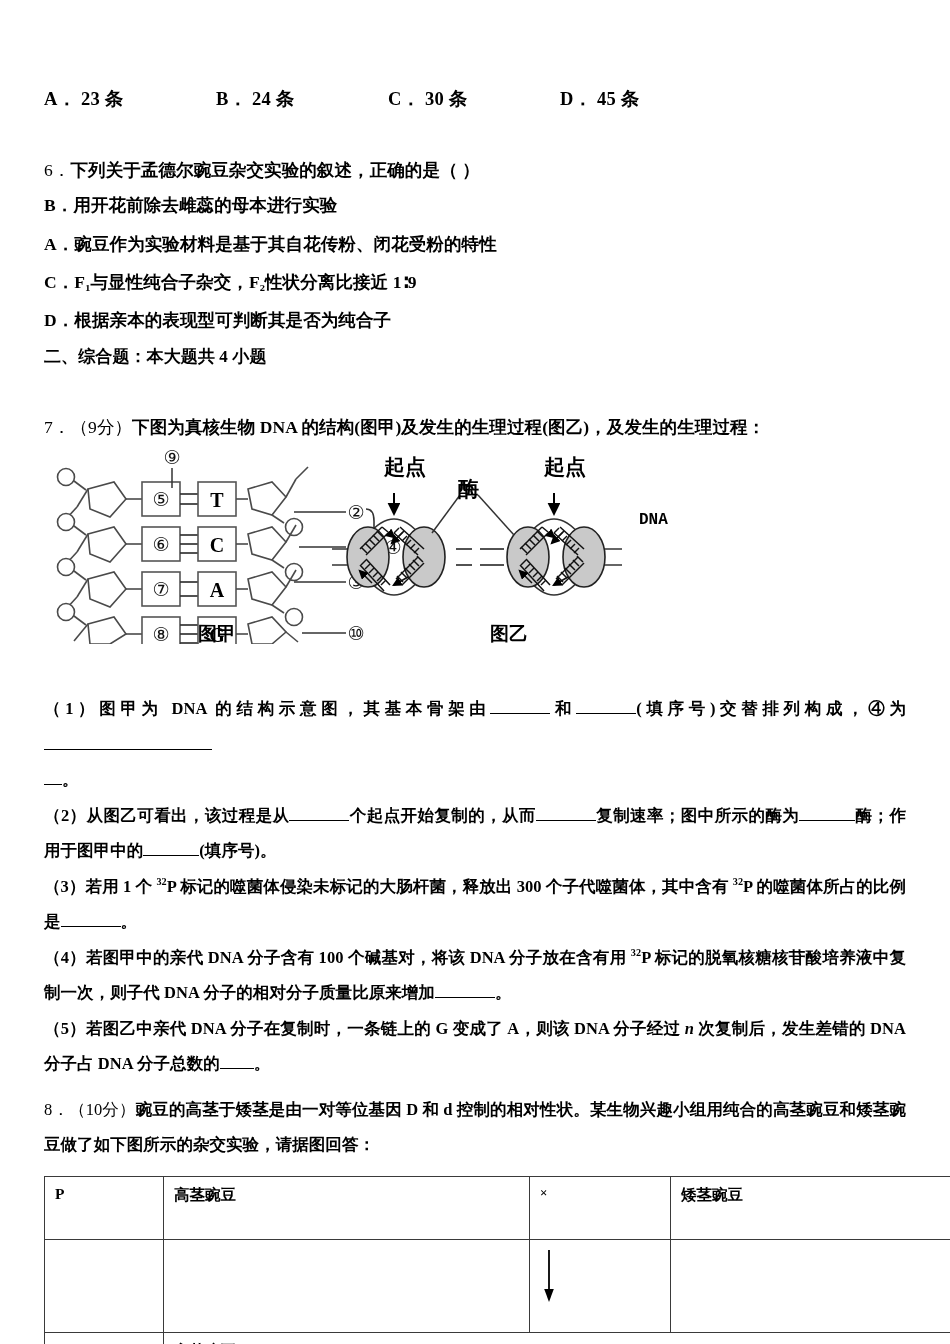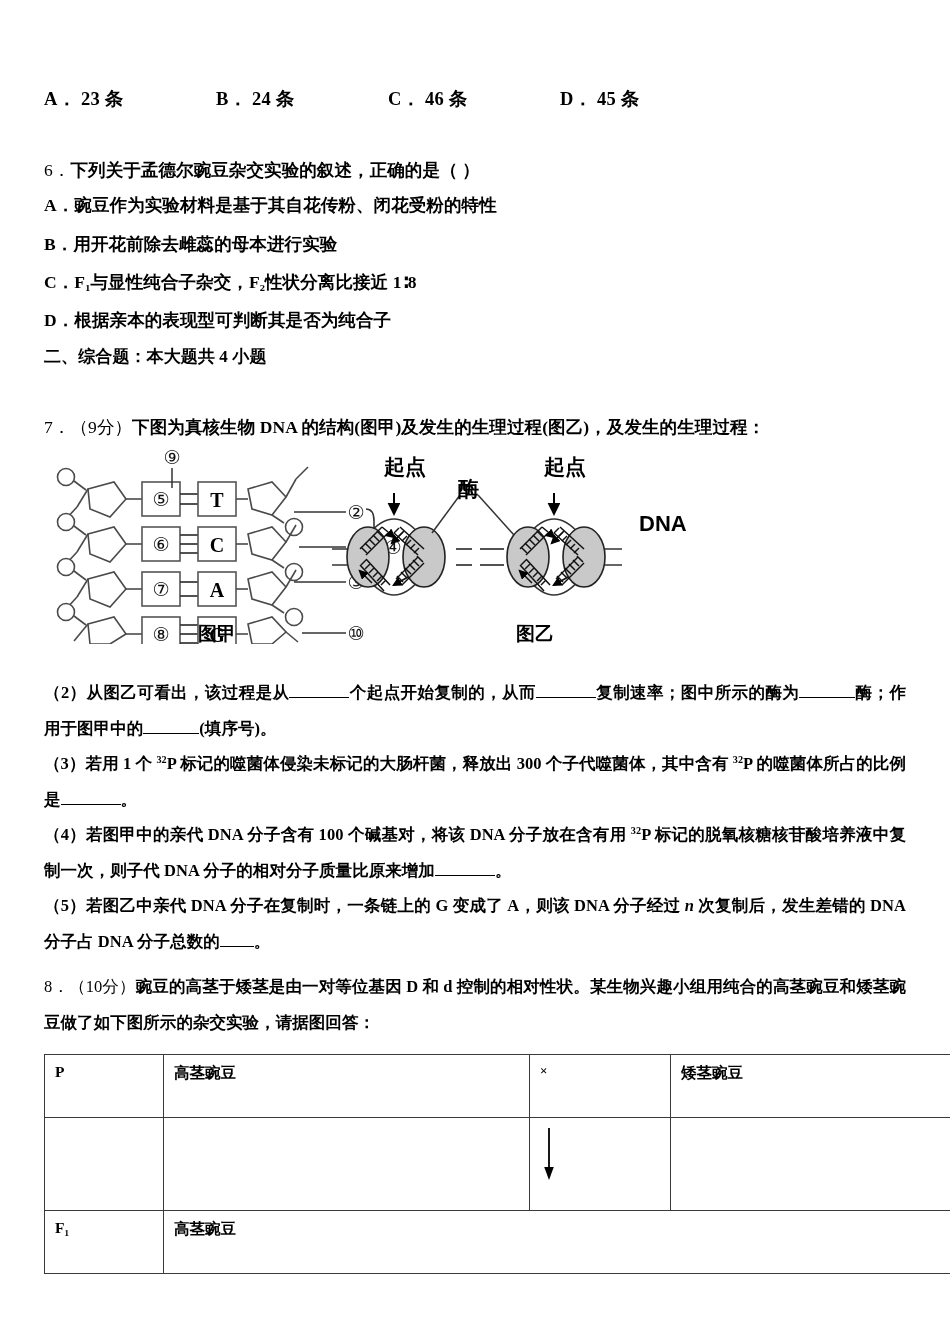--- a/index.html
+++ b/index.html
@@ -131,35 +131,35 @@
 </style>
 </head>
 <body>
 
 <div class="page">
   <div class="content">
 
     <div class="choice-row">
       <span class="opt"><span>A．</span>&nbsp;<span>23 条</span></span>
       <span class="opt"><span>B．</span>&nbsp;<span>24 条</span></span>
-      <span class="opt"><span>C．</span>&nbsp;<span>46 条</span></span>
+      <span class="opt"><span>C．</span>&nbsp;<span>30 条</span></span>
       <span class="opt"><span>D．</span>&nbsp;<span>45 条</span></span>
     </div>
 
     <div class="q-line">
       <span class="q-num">6．</span><span>下列关于孟德尔豌豆杂交实验的叙述，正确的是（    ）</span>
     </div>
     <div class="opt-line">
+      <span class="opt-tag">B．</span><span>用开花前除去雌蕊的母本进行实验</span>
+    </div>
+    <div class="opt-line">
       <span class="opt-tag">A．</span><span>豌豆作为实验材料是基于其自花传粉、闭花受粉的特性</span>
     </div>
     <div class="opt-line">
-      <span class="opt-tag">B．</span><span>用开花前除去雌蕊的母本进行实验</span>
-    </div>
-    <div class="opt-line">
-      <span class="opt-tag">C．</span><span>F₁与显性纯合子杂交，F₂性状分离比接近 1∶8</span>
+      <span class="opt-tag">C．</span><span>F₁与显性纯合子杂交，F₂性状分离比接近 1∶9</span>
     </div>
     <div class="opt-line">
       <span class="opt-tag">D．</span><span>根据亲本的表现型可判断其是否为纯合子</span>
     </div>
 
     <div class="section-head">二、综合题：本大题共 4 小题</div>
 
     <div class="q-line">
       <span class="q-num">7．</span><span class="q-num">（9分）</span><span>下图为真核生物 DNA 的结构(图甲)及发生的生理过程(图乙)，及发生的生理过程：</span>
     </div>
@@ -402,25 +402,28 @@
 
         <g stroke="#333" stroke-width="1.5">
           <line x1="128" y1="38" x2="100" y2="76"></line>
           <line x1="146" y1="38" x2="182" y2="78"></line>
         </g>
       </svg>
 
       <div style="position:absolute;left:340px;top:4px;font-size:21px;font-weight:bold;">起点</div>
       <div style="position:absolute;left:414px;top:26px;font-size:21px;font-weight:bold;">酶</div>
       <div style="position:absolute;left:500px;top:4px;font-size:21px;font-weight:bold;">起点</div>
-      <div style="position:absolute;left:595px;top:62px;font-size:22px;font-weight:bold;font-family:Liberation Sans, sans-serif;">DNA</div>
-
-      <div class="fig-caption" style="position:absolute;left:420px;top:172px;width:90px;text-align:right;">图乙</div>
-    </div>
-
+      <div style="position:absolute;left:595px;top:62px;font-size:16px;font-weight:bold;font-family:Liberation Mono, monospace;">DNA</div>
+
+      <div class="fig-caption" style="position:absolute;left:420px;top:172px;width:90px;">图乙</div>
+    </div>
+
+    <p class="para" style="margin-top:20px;">
+      （1）图甲为 DNA 的结构示意图，其基本骨架由<span class="blank-l" style="width:60px;"></span>和<span class="blank-l" style="width:60px;"></span>(填序号)交替排列构成，④为<span class="blank-l" style="width:168px;"></span><br><span class="blank-l" style="width:18px;"></span>。
+    </p>
     <p class="para">
       （2）从图乙可看出，该过程是从<span class="blank-l" style="width:60px;"></span>个起点开始复制的，从而<span class="blank-l" style="width:60px;"></span>复制速率；图中所示的酶为<span class="blank-l" style="width:56px;"></span>酶；作用于图甲中的<span class="blank-l" style="width:56px;"></span>(填序号)。
     </p>
     <p class="para">
       （3）若用 1 个 <sup>32</sup>P 标记的噬菌体侵染未标记的大肠杆菌，释放出 300 个子代噬菌体，其中含有 <sup>32</sup>P 的噬菌体所占的比例是<span class="blank-l" style="width:60px;"></span>。
     </p>
     <p class="para">
       （4）若图甲中的亲代 DNA 分子含有 100 个碱基对，将该 DNA 分子放在含有用 <sup>32</sup>P 标记的脱氧核糖核苷酸培养液中复制一次，则子代 DNA 分子的相对分子质量比原来增加<span class="blank-l" style="width:60px;"></span>。
     </p>
     <p class="para">

